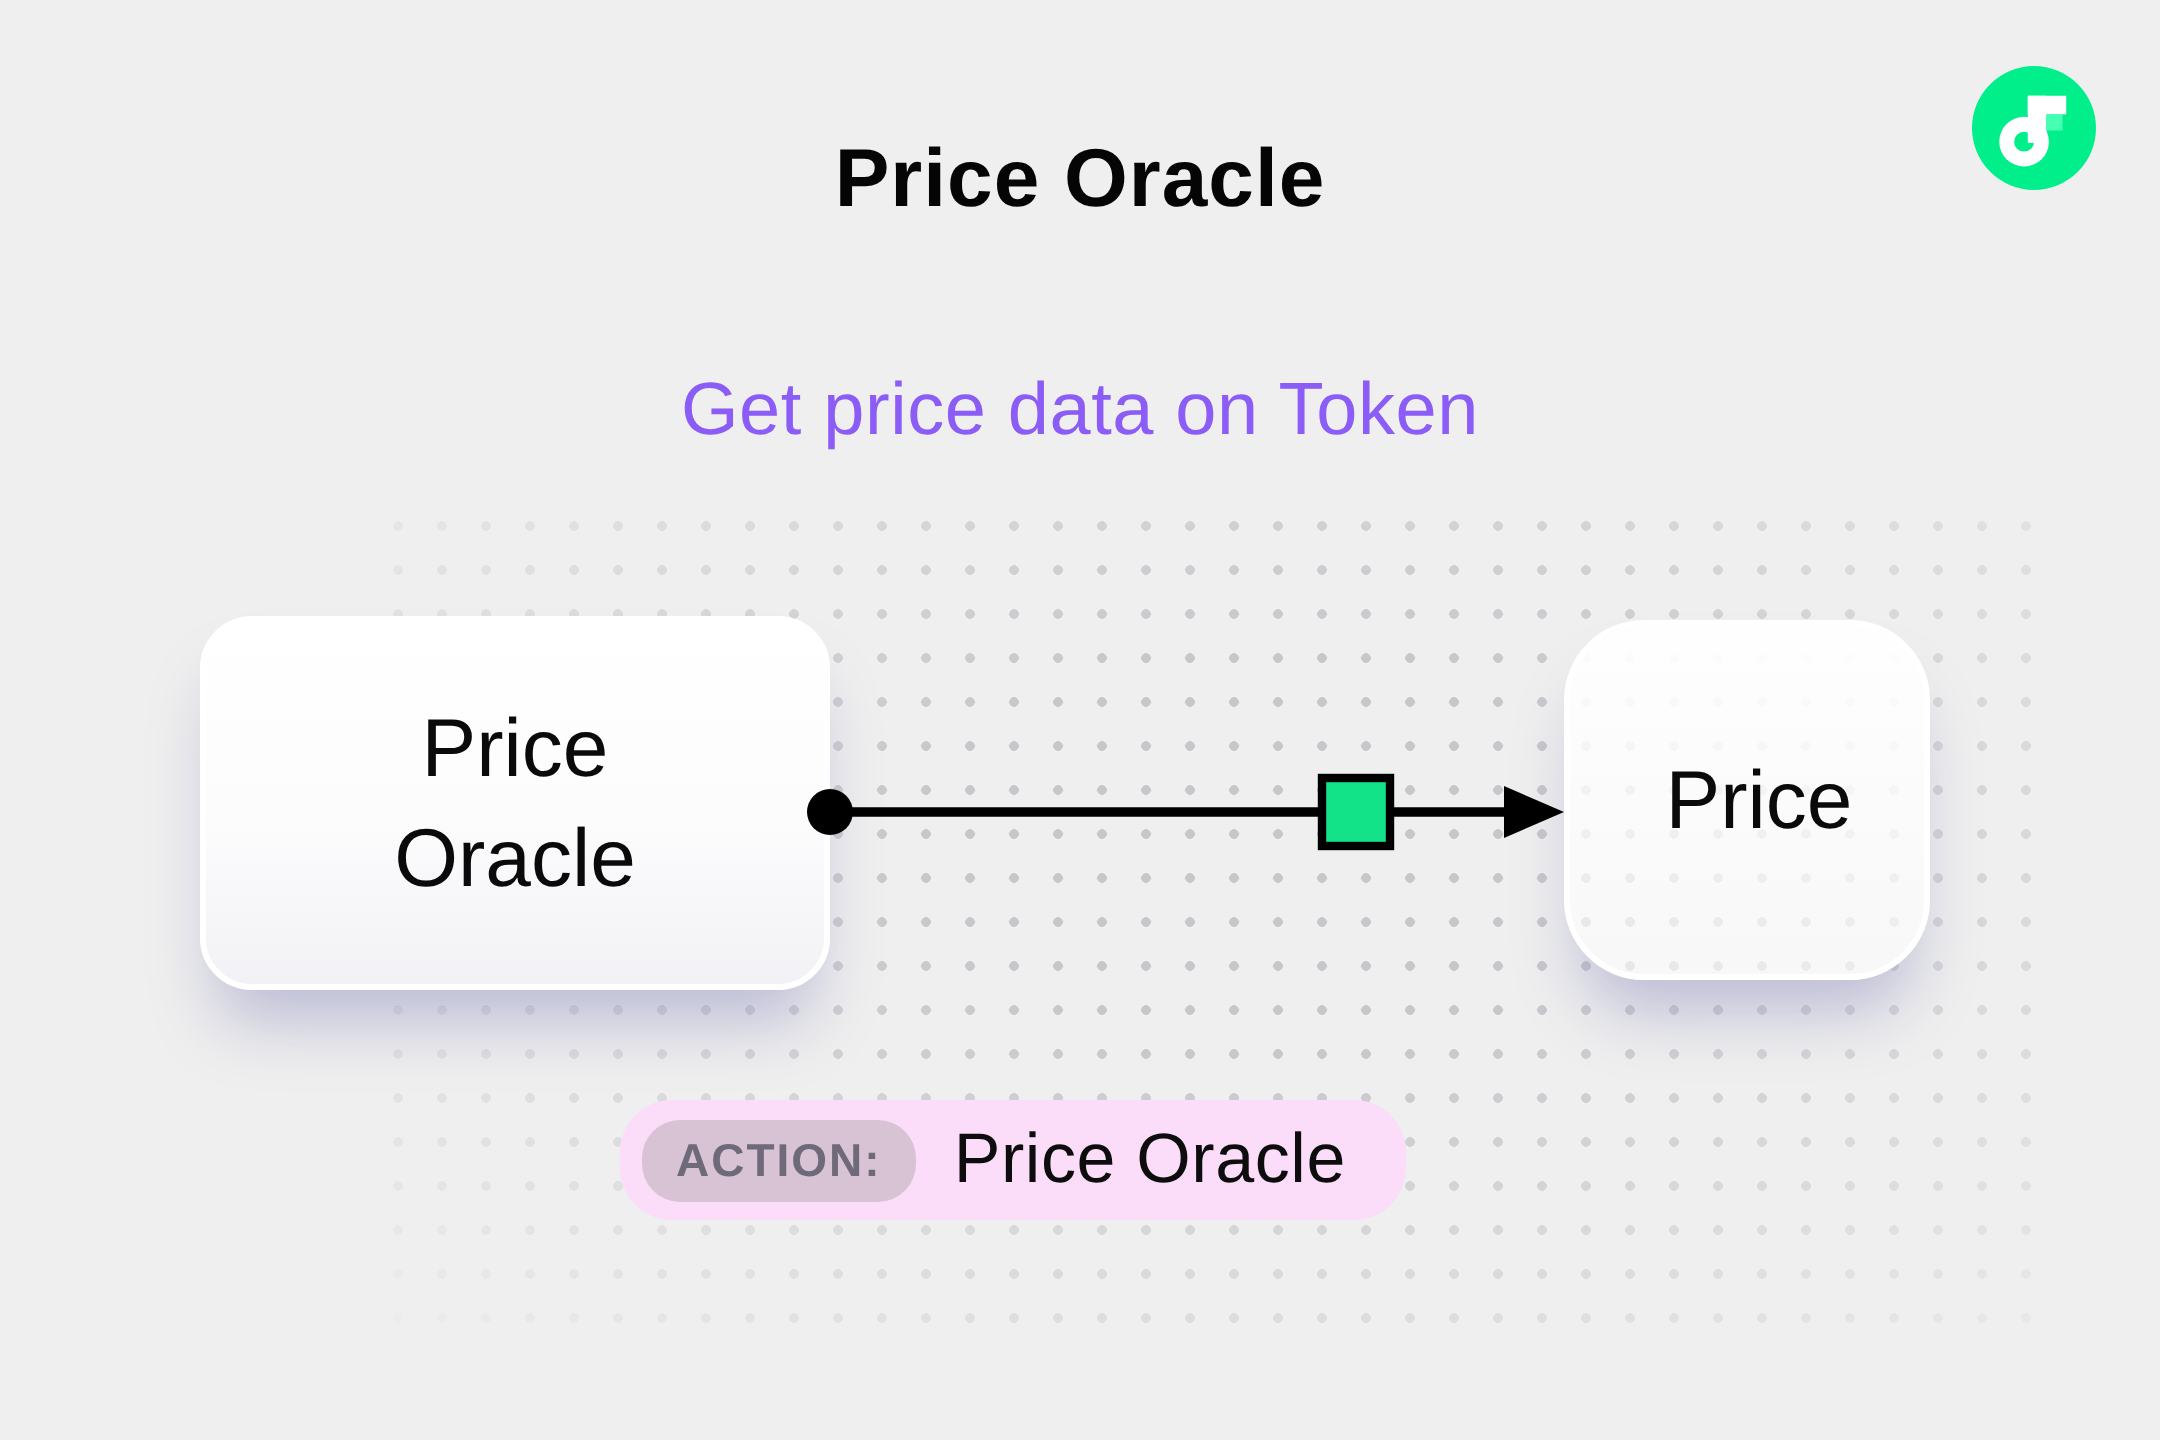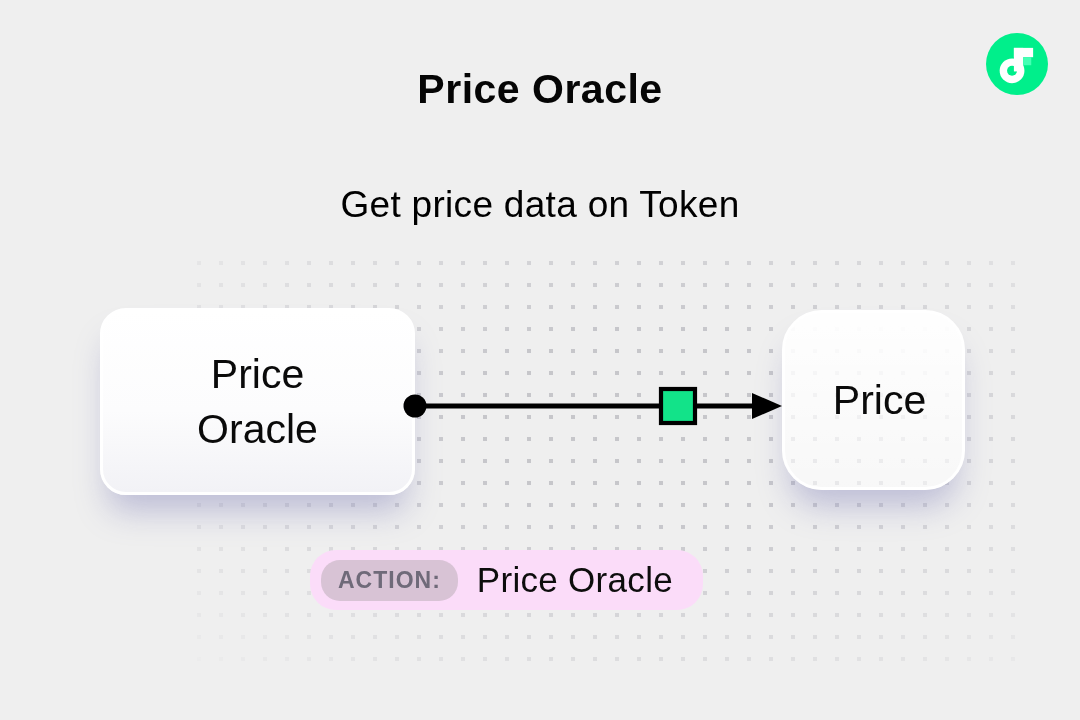--- a/index.html
+++ b/index.html
@@ -16,21 +16,21 @@
     background-size:22px 22px;background-position:6px 8px;
     -webkit-mask-image:radial-gradient(ellipse 78% 85% at 55% 42%,rgba(0,0,0,.95) 25%,rgba(0,0,0,.45) 62%,rgba(0,0,0,0) 98%);
     mask-image:radial-gradient(ellipse 78% 85% at 55% 42%,rgba(0,0,0,.95) 25%,rgba(0,0,0,.45) 62%,rgba(0,0,0,0) 98%);
   }
   .page-title{
     position:absolute;top:66px;left:0;width:100%;text-align:center;z-index:2;
     font-size:41px;font-weight:700;letter-spacing:.5px;color:#050505;
   }
   .page-subtitle{
     position:absolute;top:184px;left:0;width:100%;text-align:center;z-index:2;
-    font-size:37px;font-weight:400;letter-spacing:.3px;color:#000000;
+    font-size:37px;font-weight:400;letter-spacing:.3px;color:#8b5cf6;
   }
   .flow-logo{position:absolute;left:986px;top:33px;width:62px;height:62px;z-index:2;}
   .node{
     position:absolute;z-index:2;box-sizing:border-box;
     display:flex;align-items:center;justify-content:center;text-align:center;
     border:3px solid #ffffff;
     box-shadow:0 24px 32px -8px rgba(128,128,185,0.45);
     font-size:41px;line-height:1.32;color:#0a0a0a;
   }
   .node-source{

